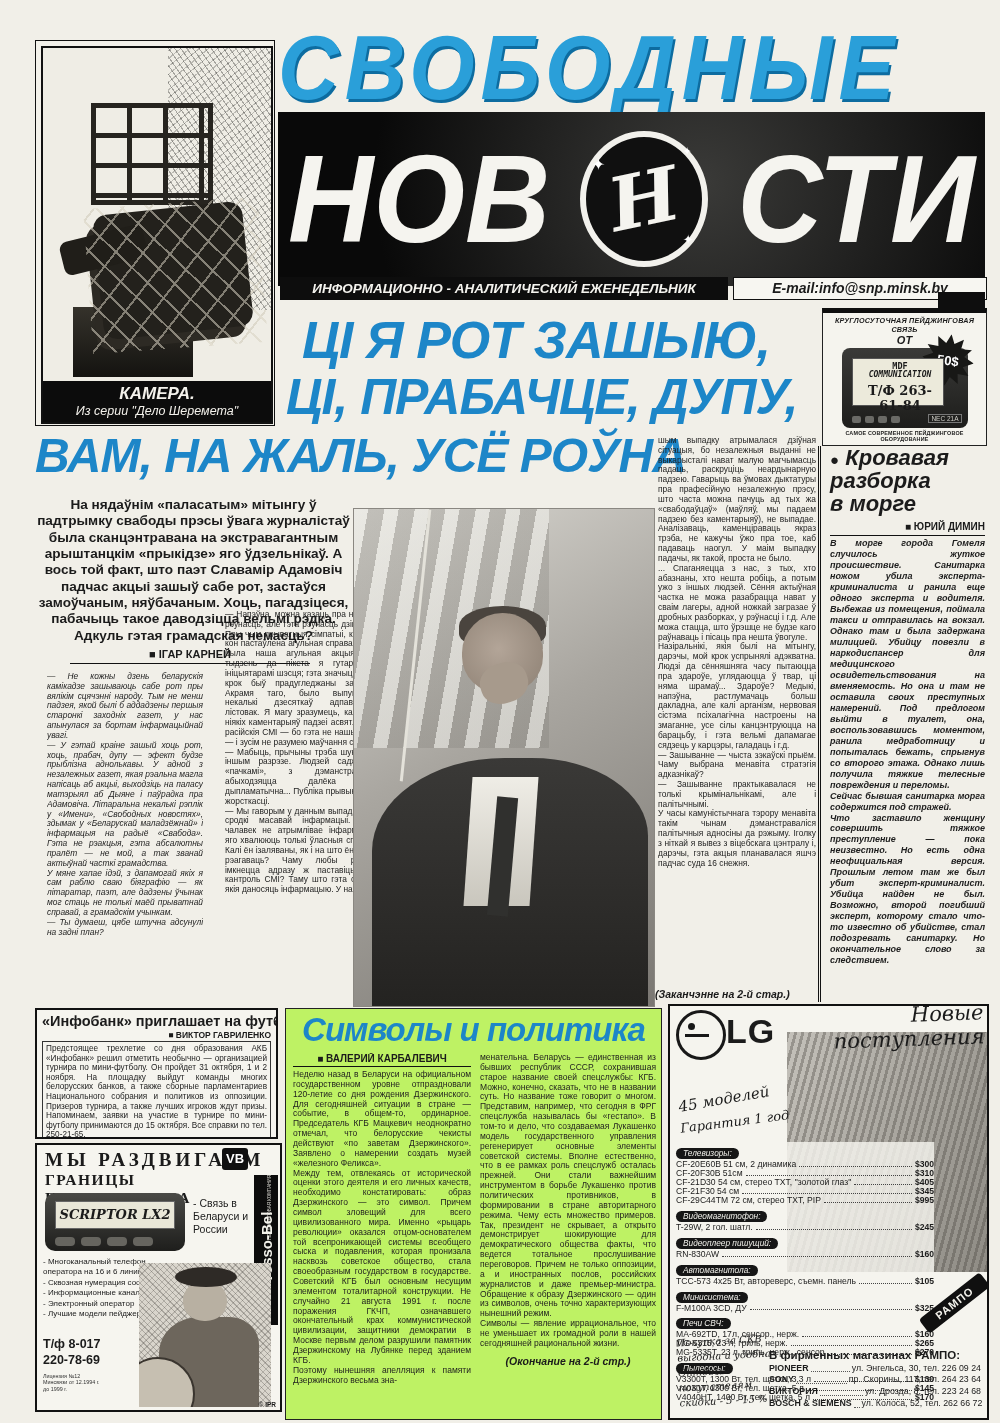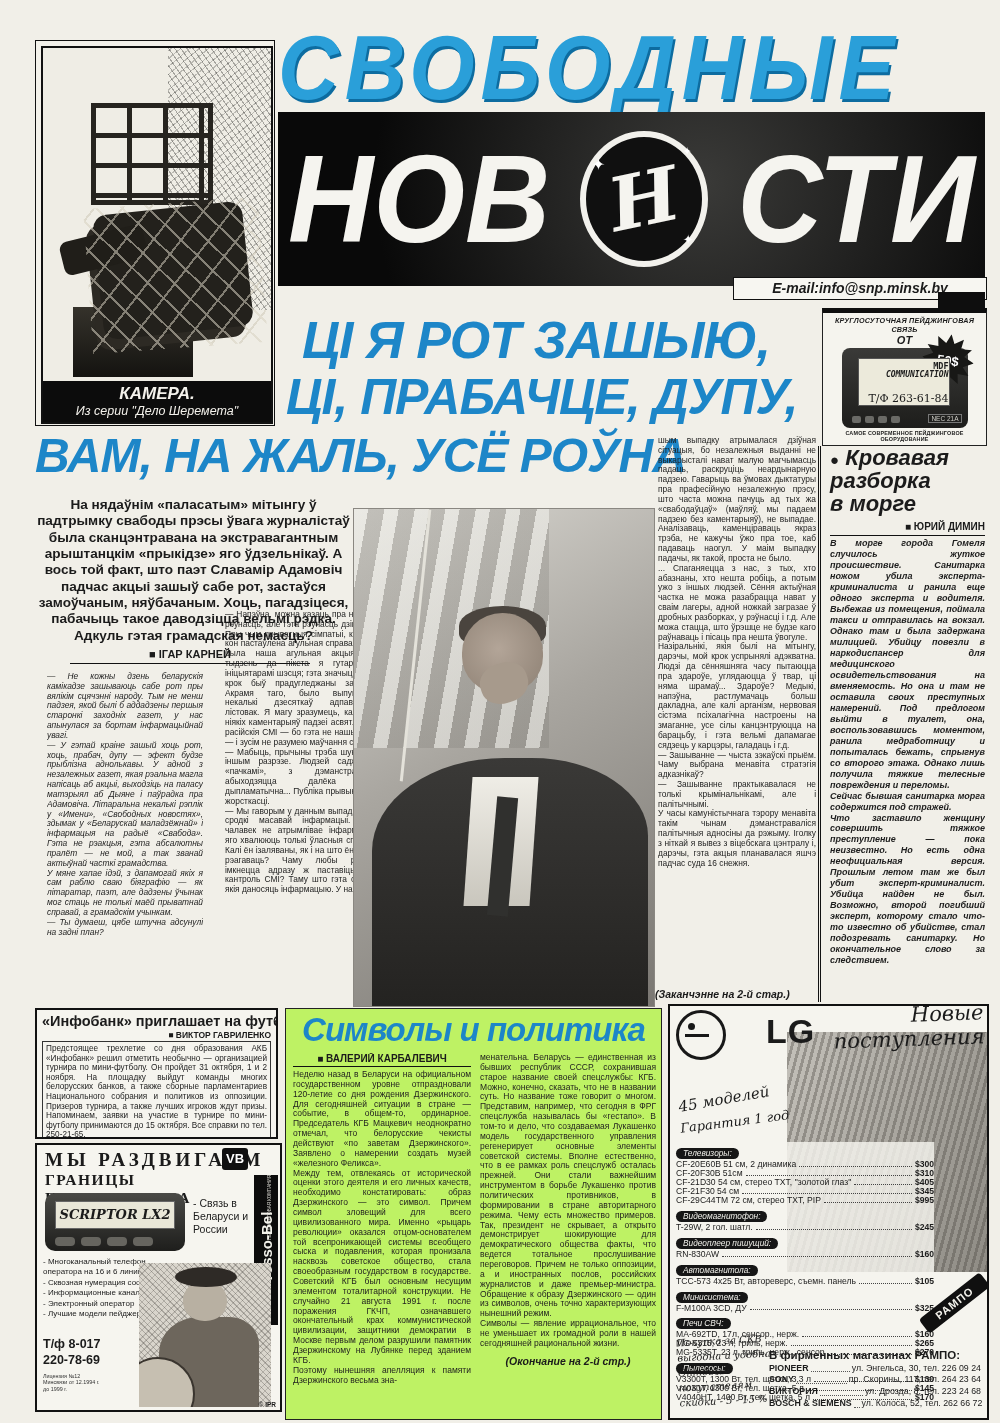--- a/index.html
+++ b/index.html
@@ -50,25 +50,25 @@
   #hl1{left:302px;top:314px;font-size:52px;}
   #hl2{left:286px;top:372px;font-size:50px;}
   #hl3{left:35px;top:432px;font-size:48px;}
   
   #corner-block{left:938px;top:292px;width:47px;height:16px;background:#0e0e0e;}
   #mdf-ad{left:822px;top:308px;width:163px;height:132px;border:1px solid #222;border-top:5px solid #0e0e0e;
           background:#f5f4ee;text-align:center;}
   #mdf-tagline{font-size:7.2px;font-weight:bold;font-style:italic;letter-spacing:.2px;margin-top:3px;}
   #mdf-ot{font-size:11px;font-weight:bold;font-style:italic;}
   #mdf-device{position:relative;margin:2px auto 0;width:126px;height:80px;background:linear-gradient(#3a3a38,#1d1d1b);border-radius:8px;}
-  #mdf-screen{position:absolute;left:16px;top:10px;width:92px;height:48px;background:#eceadb;border:1px solid #555;
-              text-align:right;padding:3px 0 0 5px;box-sizing:border-box;}
+  #mdf-screen{position:absolute;left:10px;top:10px;width:92px;height:48px;background:#eceadb;border:1px solid #555;
+              text-align:center;padding:3px 0 0 5px;box-sizing:border-box;}
   #mdf-screen .l1{font-size:8.5px;font-weight:bold;font-family:"DejaVu Sans Mono",monospace;line-height:1.1;}
   #mdf-screen .l2{font-size:8px;font-weight:bold;font-family:"DejaVu Sans Mono",monospace;line-height:1.1;font-style:italic;}
-  #mdf-screen .l3{font-size:11px;font-weight:normal;font-family:"DejaVu Serif",serif;margin-top:12px;}
+  #mdf-screen .l3{font-size:13px;font-weight:bold;font-family:"DejaVu Serif",serif;margin-top:3px;}
   #mdf-btns{position:absolute;left:10px;bottom:5px;display:flex;gap:4px;align-items:center;}
   #mdf-btns i{width:9px;height:7px;background:#6a6a66;border-radius:2px;}
   #mdf-model{position:absolute;right:6px;bottom:5px;color:#cfcec8;font-size:6.5px;border:1px solid #777;padding:0 2px;}
   #mdf-burst{position:absolute;right:-6px;top:-14px;width:52px;height:52px;background:#181816;color:#fff;
              display:flex;align-items:center;justify-content:center;font-weight:bold;font-size:13px;transform:rotate(8deg);
              clip-path:polygon(50% 0%,58% 18%,75% 7%,72% 26%,93% 25%,80% 40%,100% 50%,80% 60%,93% 75%,72% 74%,75% 93%,58% 82%,50% 100%,42% 82%,25% 93%,28% 74%,7% 75%,20% 60%,0% 50%,20% 40%,7% 25%,28% 26%,25% 7%,42% 18%);}
   #mdf-footer{font-size:5.4px;font-weight:bold;letter-spacing:.2px;margin-top:2px;}
   
   #morgue{left:818px;top:446px;width:167px;height:556px;border-left:3px double #111;padding-left:9px;box-sizing:border-box;overflow:hidden;}
   #morgue-title{font-size:22px;font-weight:bold;font-style:italic;line-height:1.05;white-space:pre-line;}
@@ -135,21 +135,21 @@
   #sym-author{font-size:10px;font-weight:bold;text-align:center;border-bottom:1.5px solid #111;padding-bottom:2px;margin-bottom:3px;}
   #sym-col1{position:absolute;left:7px;top:44px;width:178px;height:360px;overflow:hidden;}
   #sym-col2{position:absolute;left:194px;top:44px;width:176px;height:360px;overflow:hidden;}
   .sym-text{font-size:8.5px;line-height:1.16;}
   #sym-cont{font-size:10.5px;font-weight:bold;font-style:italic;text-align:center;margin-top:6px;}
   
   #lg{left:668px;top:1004px;width:317px;height:412px;border:2px solid #111;background:#f5f4ee;overflow:hidden;}
   #lg-logo{position:absolute;left:6px;top:4px;width:44px;height:44px;border:3px solid #181818;border-radius:50%;background:#f5f4ee;}
   #lg-logo .eye{position:absolute;left:9px;top:10px;width:7px;height:7px;background:#181818;border-radius:50%;}
   #lg-logo .bar{position:absolute;left:6px;top:21px;width:24px;height:3px;background:#181818;}
-  #lg-wordmark{position:absolute;left:56px;top:6px;font-size:34px;font-weight:bold;letter-spacing:1px;margin-left:40px;}
+  #lg-wordmark{position:absolute;left:56px;top:6px;font-size:34px;font-weight:bold;letter-spacing:1px;}
   #lg-script{position:absolute;left:102px;top:-2px;width:212px;font-family:"DejaVu Serif",serif;font-style:italic;font-size:21px;
              transform:rotate(-2deg);text-align:right;}
   #lg-photo{position:absolute;right:0;top:26px;width:200px;height:240px;background:linear-gradient(115deg,#c4c1ba,#8e8b84);overflow:hidden;}
   #lg-photo .hair{position:absolute;inset:0;background:repeating-linear-gradient(105deg,rgba(70,66,60,.35) 0 3px,transparent 3px 7px);}
   #lg-photo .face{position:absolute;left:12px;top:40px;width:70px;height:110px;background:radial-gradient(circle at 40% 40%,#ded6c9,#b0a success89);border-radius:50% 45% 45% 50%;}
   #lg-note1{position:absolute;left:8px;top:84px;font-family:"DejaVu Serif",serif;font-style:italic;font-size:15px;transform:rotate(-10deg);}
   #lg-note2{position:absolute;left:10px;top:108px;font-family:"DejaVu Serif",serif;font-style:italic;font-size:13px;transform:rotate(-7deg);}
   #lg-pricelist{position:absolute;left:6px;top:136px;width:258px;background:rgba(245,244,238,.82);}
   .lg-label{display:inline-block;background:#161616;color:#f1f0ea;font-style:italic;font-size:8.3px;border-radius:8px;
             padding:0 7px;line-height:11px;margin:1px 0 1px;}
@@ -192,20 +192,21 @@
   <div id="mast-band" class="abs">
     <span class="mast-word">НОВ</span>
     <span id="mast-logo">
       <span class="s1">✦</span>
       <span class="s2">✦</span>
       <span class="s3">✦</span>
       <span class="n">Н</span>
     </span>
     <span class="mast-word">СТИ</span>
   </div>
+  <div id="weekly-band" class="abs">ИНФОРМАЦИОННО - АНАЛИТИЧЕСКИЙ ЕЖЕНЕДЕЛЬНИК</div>
   <div id="email-box" class="abs">E-mail:info@snp.minsk.by</div>
 
   <div id="hl1" class="abs headline">ЦІ Я РОТ ЗАШЫЮ,</div>
   <div id="hl2" class="abs headline">ЦІ, ПРАБАЧЦЕ, ДУПУ,</div>
   <div id="hl3" class="abs headline">ВАМ, НА ЖАЛЬ, УСЁ РОЎНА</div>
 
   <div id="corner-block" class="abs"></div>
   <div id="mdf-ad" class="abs">
     <div id="mdf-tagline">КРУГЛОСУТОЧНАЯ ПЕЙДЖИНГОВАЯ СВЯЗЬ</div>
     <div id="mdf-ot">ОТ</div>

